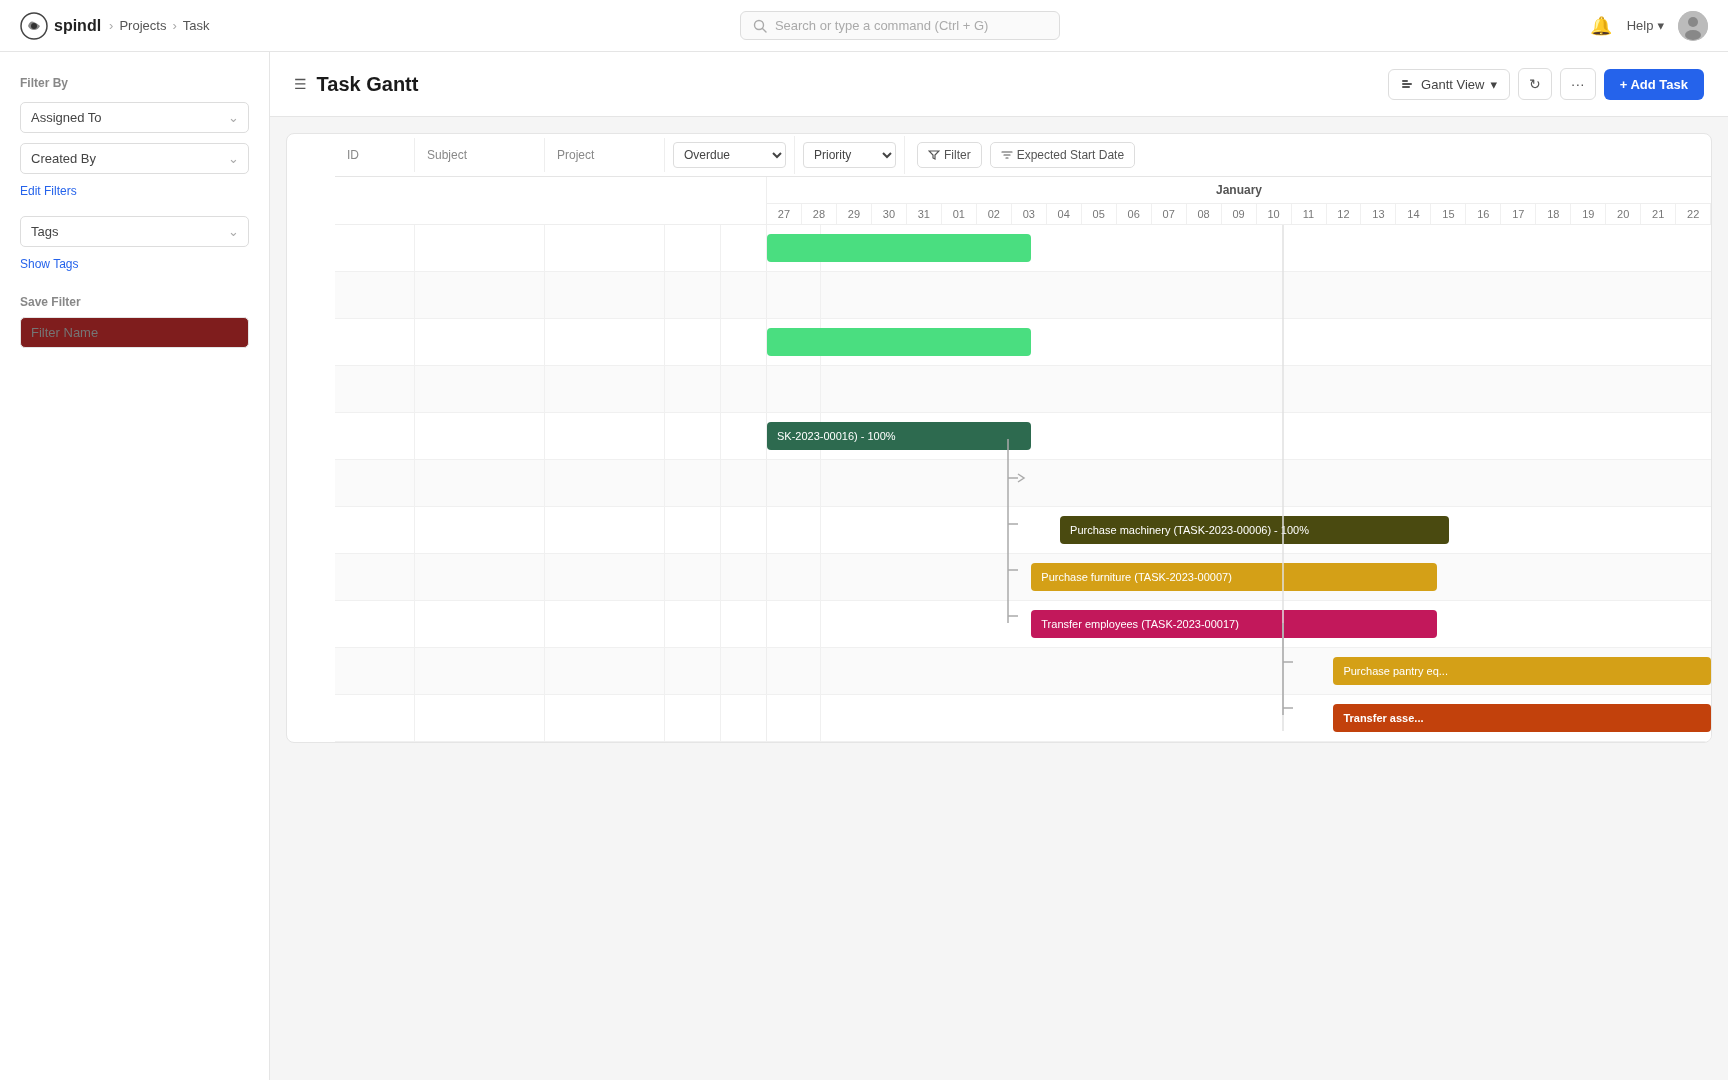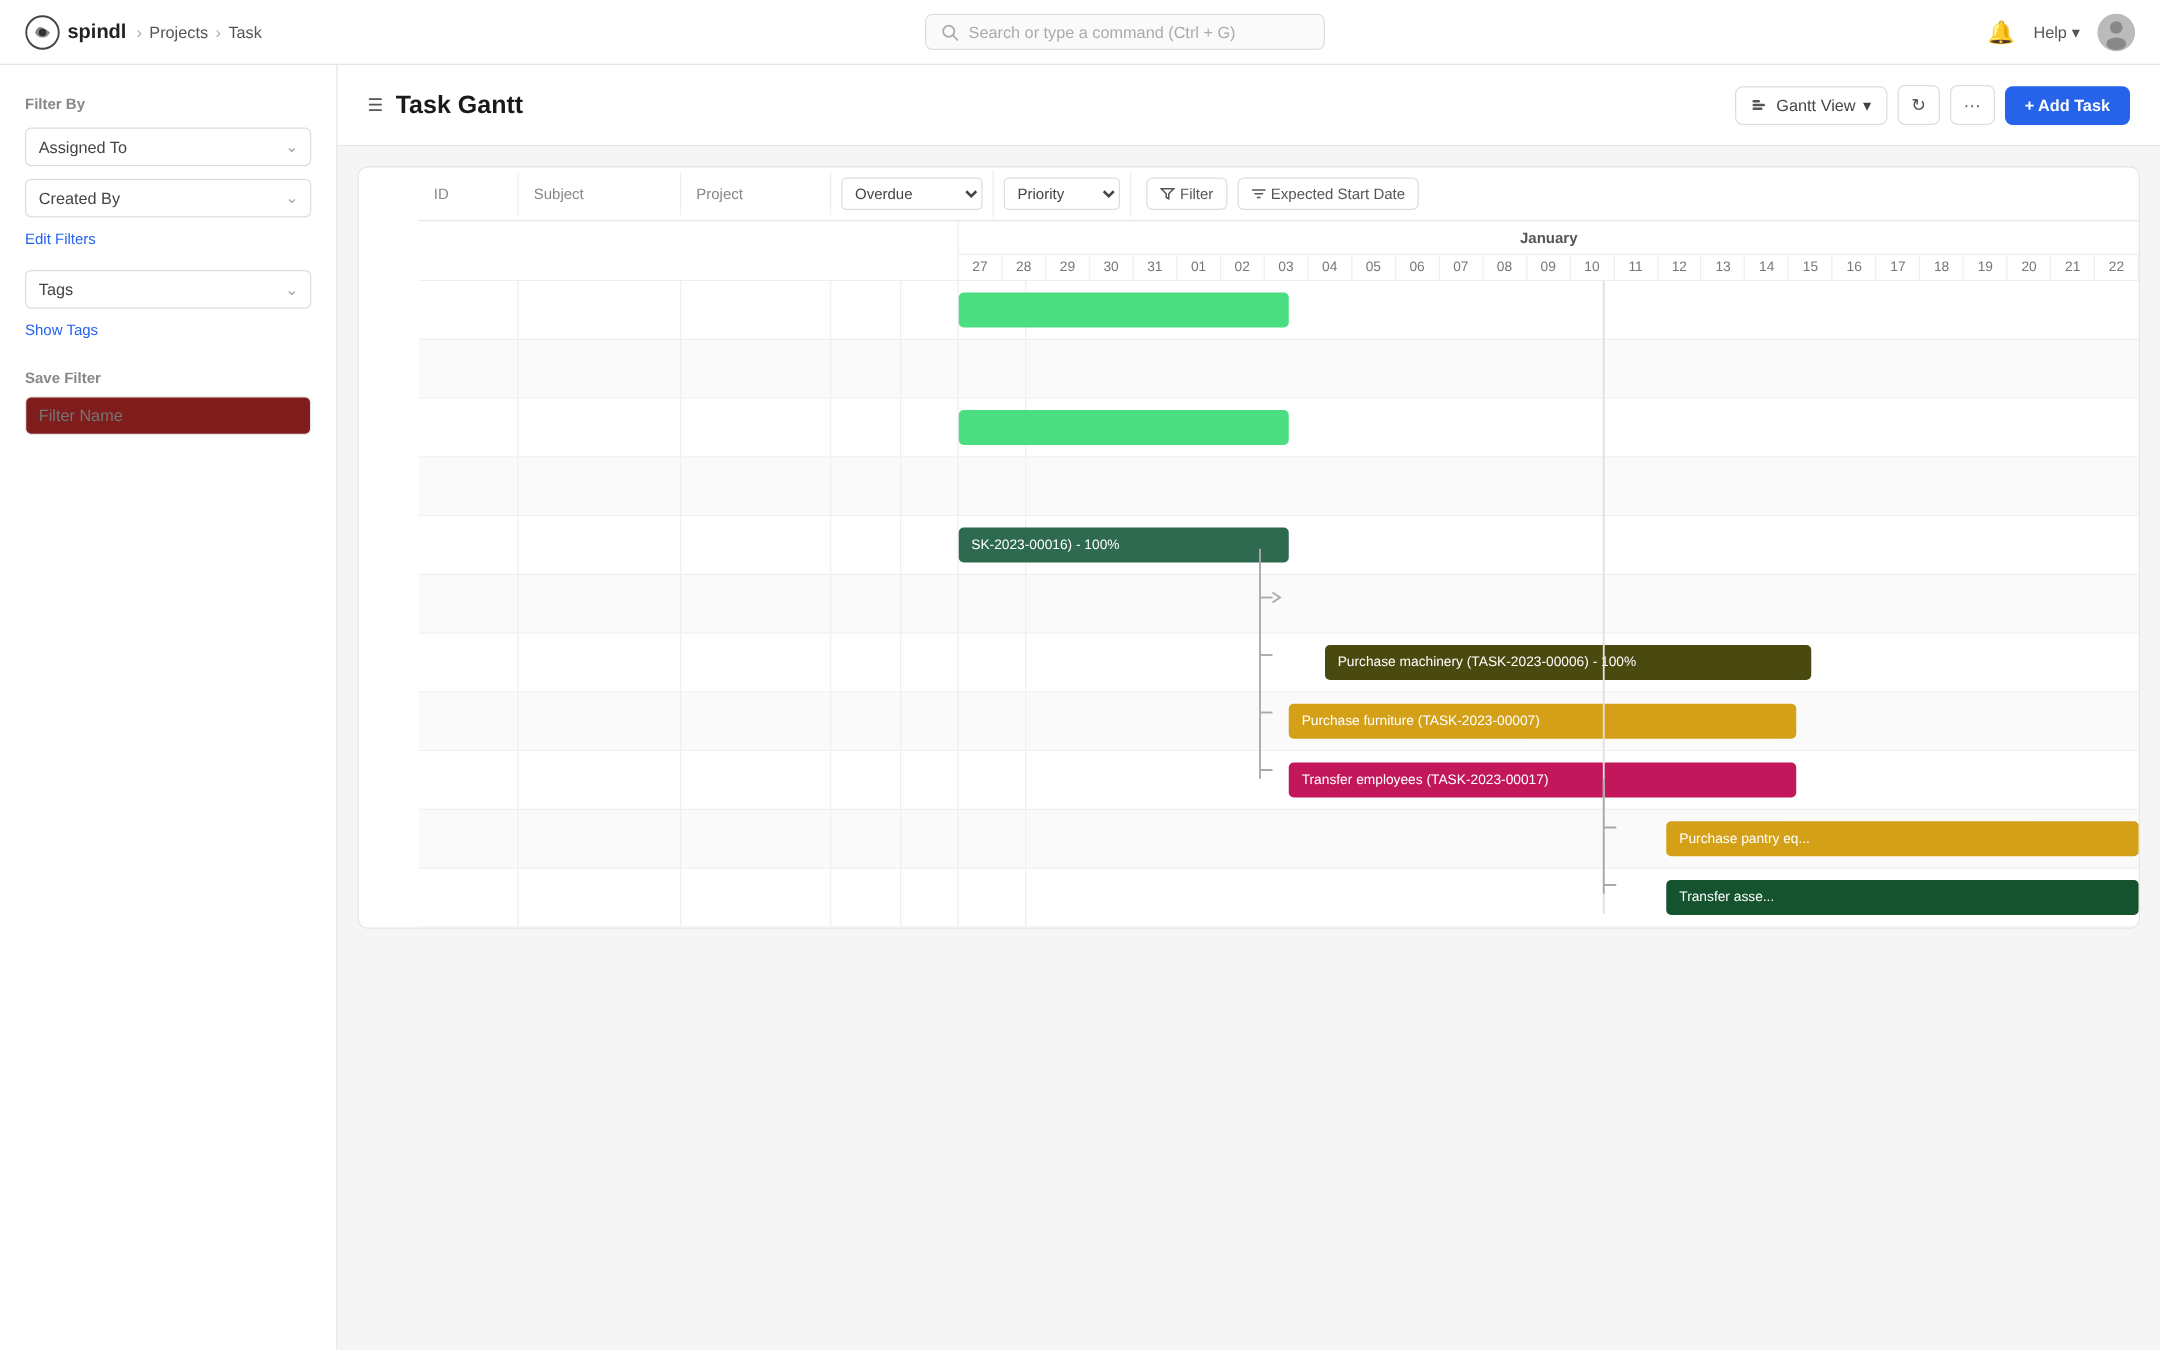--- a/index.html
+++ b/index.html
@@ -428,21 +428,21 @@
             </div>
             <div style="display: flex; border-bottom: 1px solid rgb(240, 240, 240); min-height: 46px; align-items: center; background: rgb(255, 255, 255);">
               <div style="width: 432px; min-width: 432px; display: flex; border-right: 1px solid rgb(238, 238, 238); height: 100%; align-items: center;">
                 <div style="padding: 8px 12px; font-size: 12px; color: rgb(68, 68, 68); border-right: 1px solid rgb(240, 240, 240); overflow: hidden; text-overflow: ellipsis; white-space: nowrap; width: 80px; min-width: 80px; height: 46px; line-height: 30px;"></div>
                 <div style="padding: 8px 12px; font-size: 12px; color: rgb(68, 68, 68); border-right: 1px solid rgb(240, 240, 240); overflow: hidden; text-overflow: ellipsis; white-space: nowrap; width: 130px; min-width: 130px; height: 46px; line-height: 30px;"></div>
                 <div style="padding: 8px 12px; font-size: 12px; color: rgb(68, 68, 68); border-right: 1px solid rgb(240, 240, 240); overflow: hidden; text-overflow: ellipsis; white-space: nowrap; width: 120px; min-width: 120px; height: 46px; line-height: 30px;"></div>
                 <div style="padding: 8px 12px; font-size: 12px; color: rgb(68, 68, 68); border-right: 1px solid rgb(240, 240, 240); overflow: hidden; text-overflow: ellipsis; white-space: nowrap; width: 56px; min-width: 56px; height: 46px; line-height: 30px;"></div>
                 <div style="padding: 8px 12px; font-size: 12px; color: rgb(68, 68, 68); border-right: 1px solid rgb(240, 240, 240); overflow: hidden; text-overflow: ellipsis; white-space: nowrap; width: 100px; min-width: 100px; height: 46px; line-height: 30px;"></div>
               </div>
               <div style="flex: 1 1 0%; position: relative; height: 46px;">
-                <div style="position: absolute; height: 28px; top: 9px; border-radius: 4px; left: 60%; width: 40%; background: #14532d; display: flex; align-items: center; padding: 0px 10px; font-size: 11px; color: rgb(255, 255, 255); font-weight: 400; white-space: nowrap; overflow: hidden; text-overflow: ellipsis;">Transfer asse...</div>
+                <div style="position: absolute; height: 28px; top: 9px; border-radius: 4px; left: 60%; width: 40%; background: #c2410c; display: flex; align-items: center; padding: 0px 10px; font-size: 11px; color: rgb(255, 255, 255); font-weight: 700; white-space: nowrap; overflow: hidden; text-overflow: ellipsis;">Transfer asse...</div>
               </div>
             </div>
             <svg style="position: absolute; top: 0px; left: 432px; width: calc(100% - 432px); height: 100%; pointer-events: none; z-index: 10; overflow: visible;">
               <path d="M 516 0 L 516 506" stroke="#e0e0e0" stroke-width="1.5" fill="none"></path>
               <path d="M 241 214 L 241 398" stroke="#aaa" stroke-width="1.5" fill="none"></path>
               <path d="M 241 253 L 251 253" stroke="#aaa" stroke-width="1.5" fill="none"></path>
               <path d="M 241 299 L 251 299" stroke="#aaa" stroke-width="1.5" fill="none"></path>
               <path d="M 241 345 L 251 345" stroke="#aaa" stroke-width="1.5" fill="none"></path>
               <path d="M 241 391 L 251 391" stroke="#aaa" stroke-width="1.5" fill="none"></path>
               <path d="M 251 249 L 257 253 L 251 257" stroke="#aaa" stroke-width="1.5" fill="none"></path>

